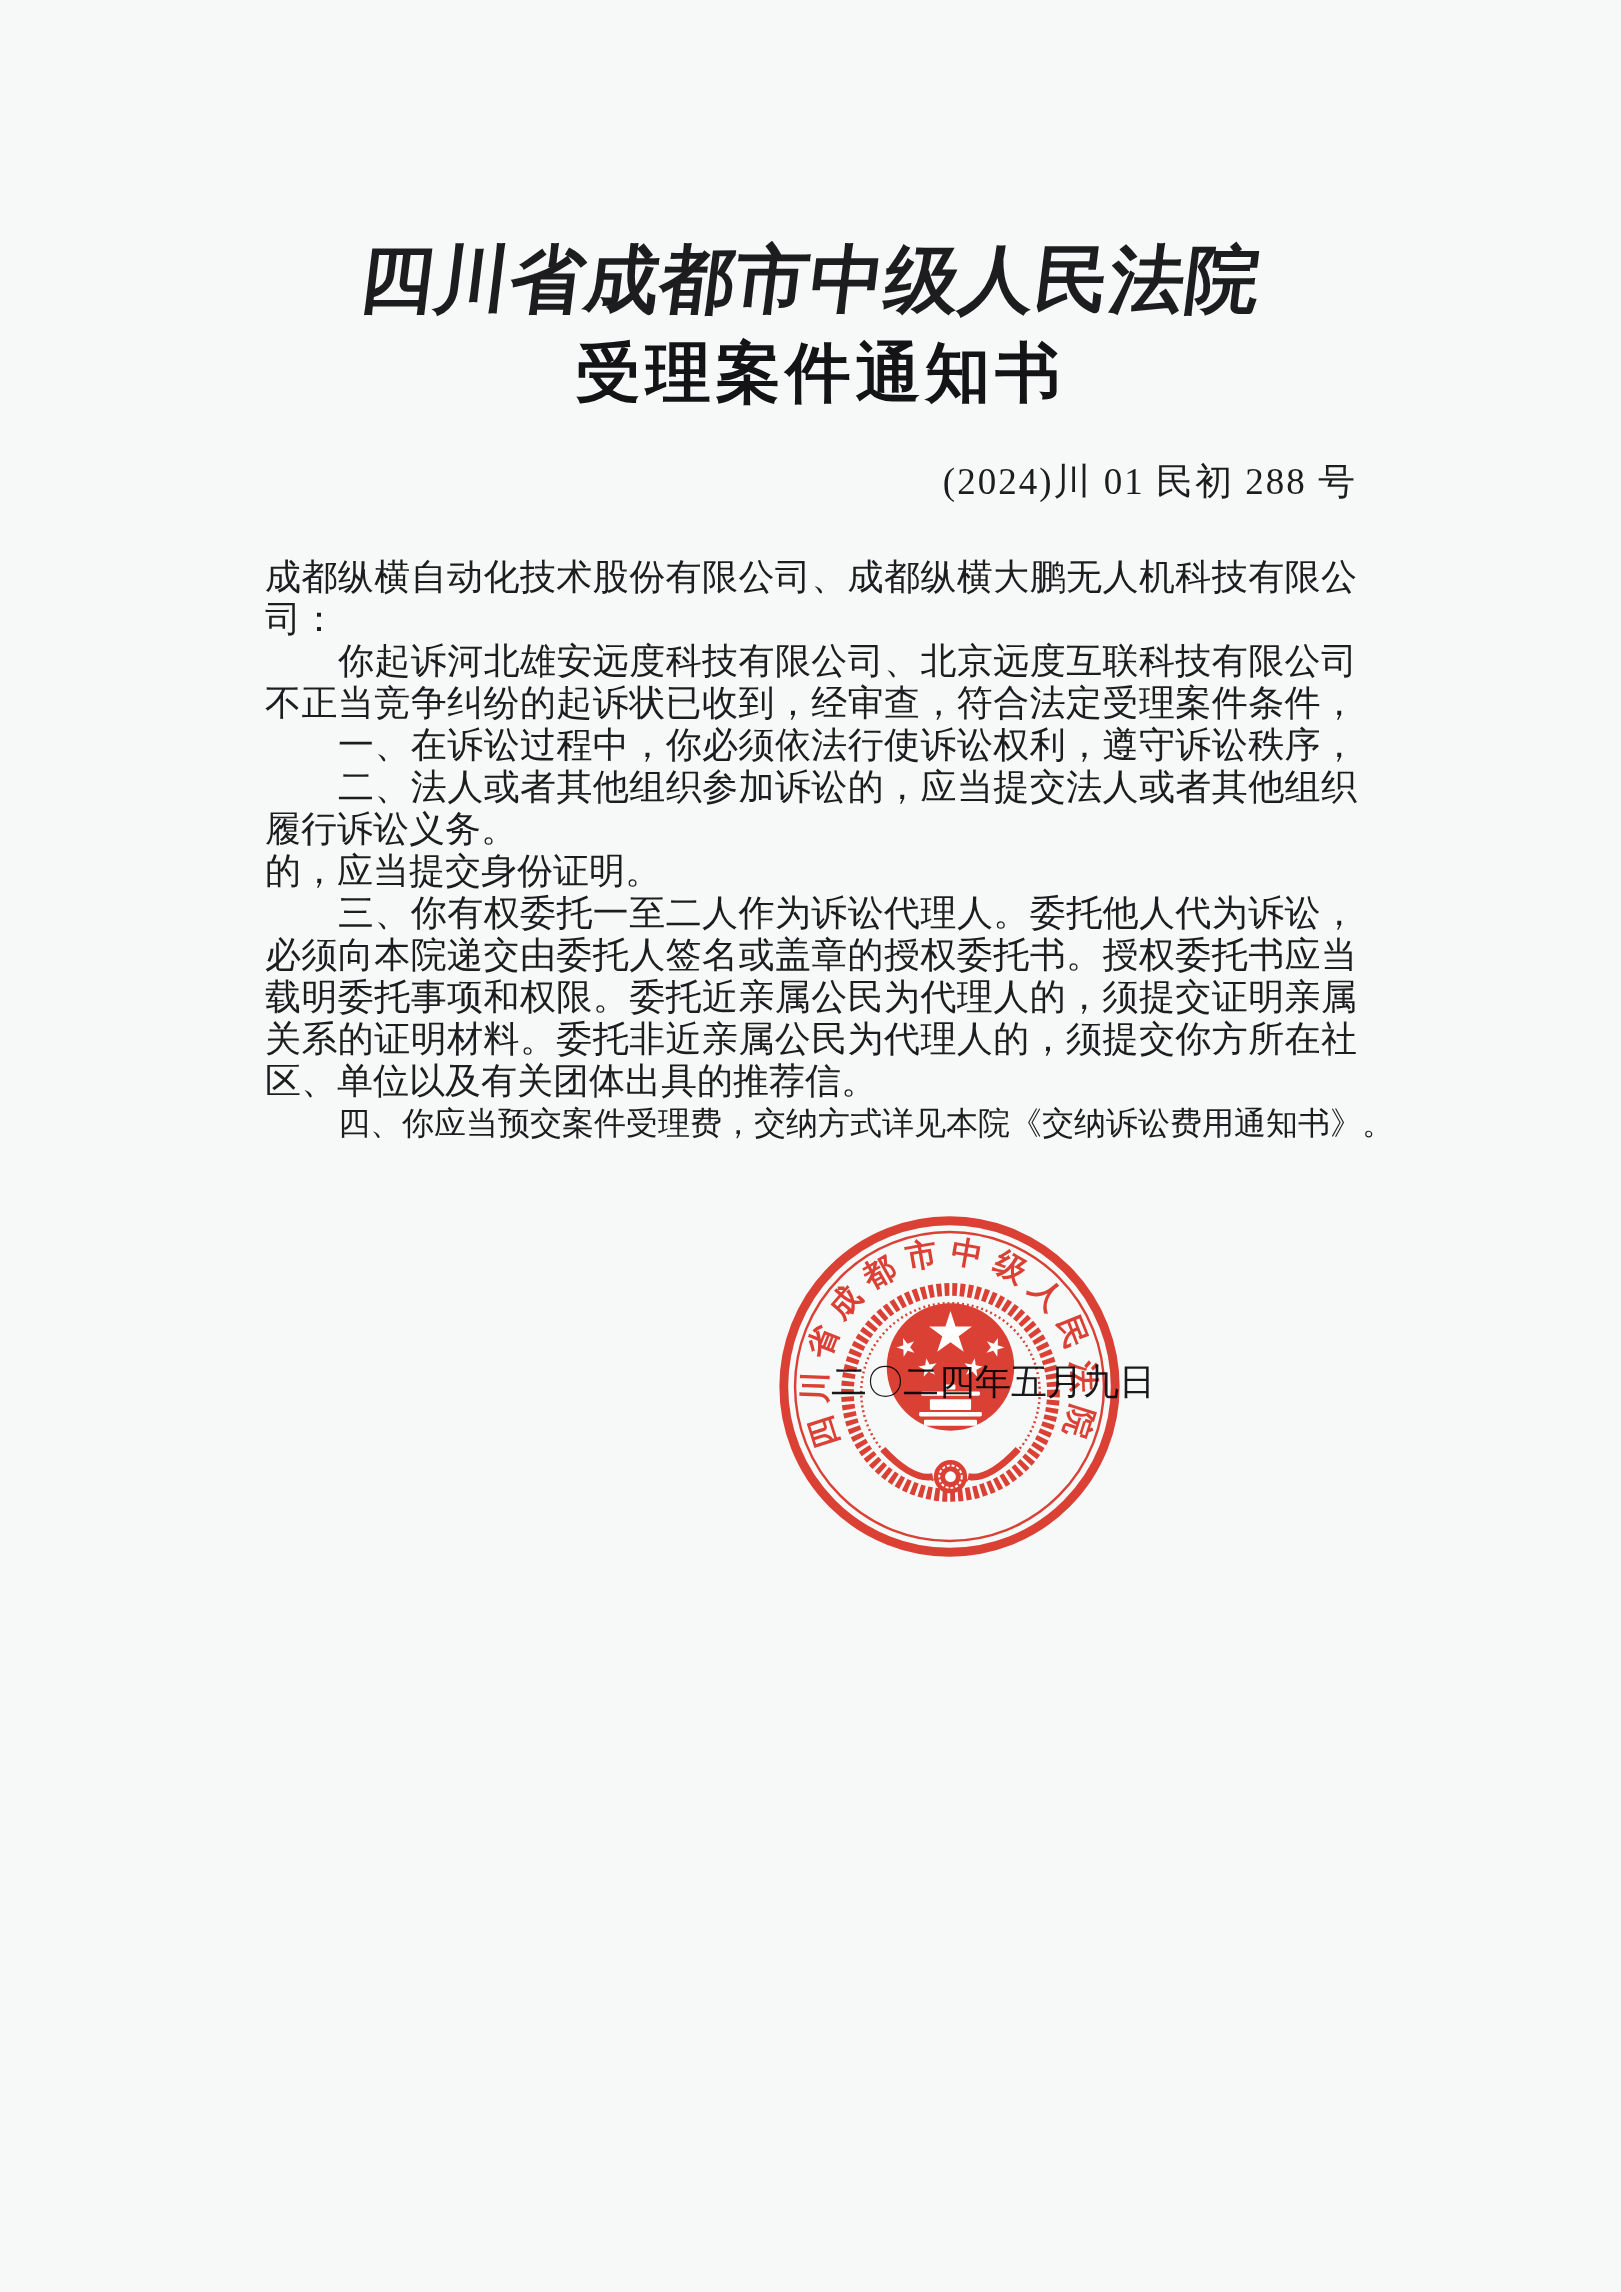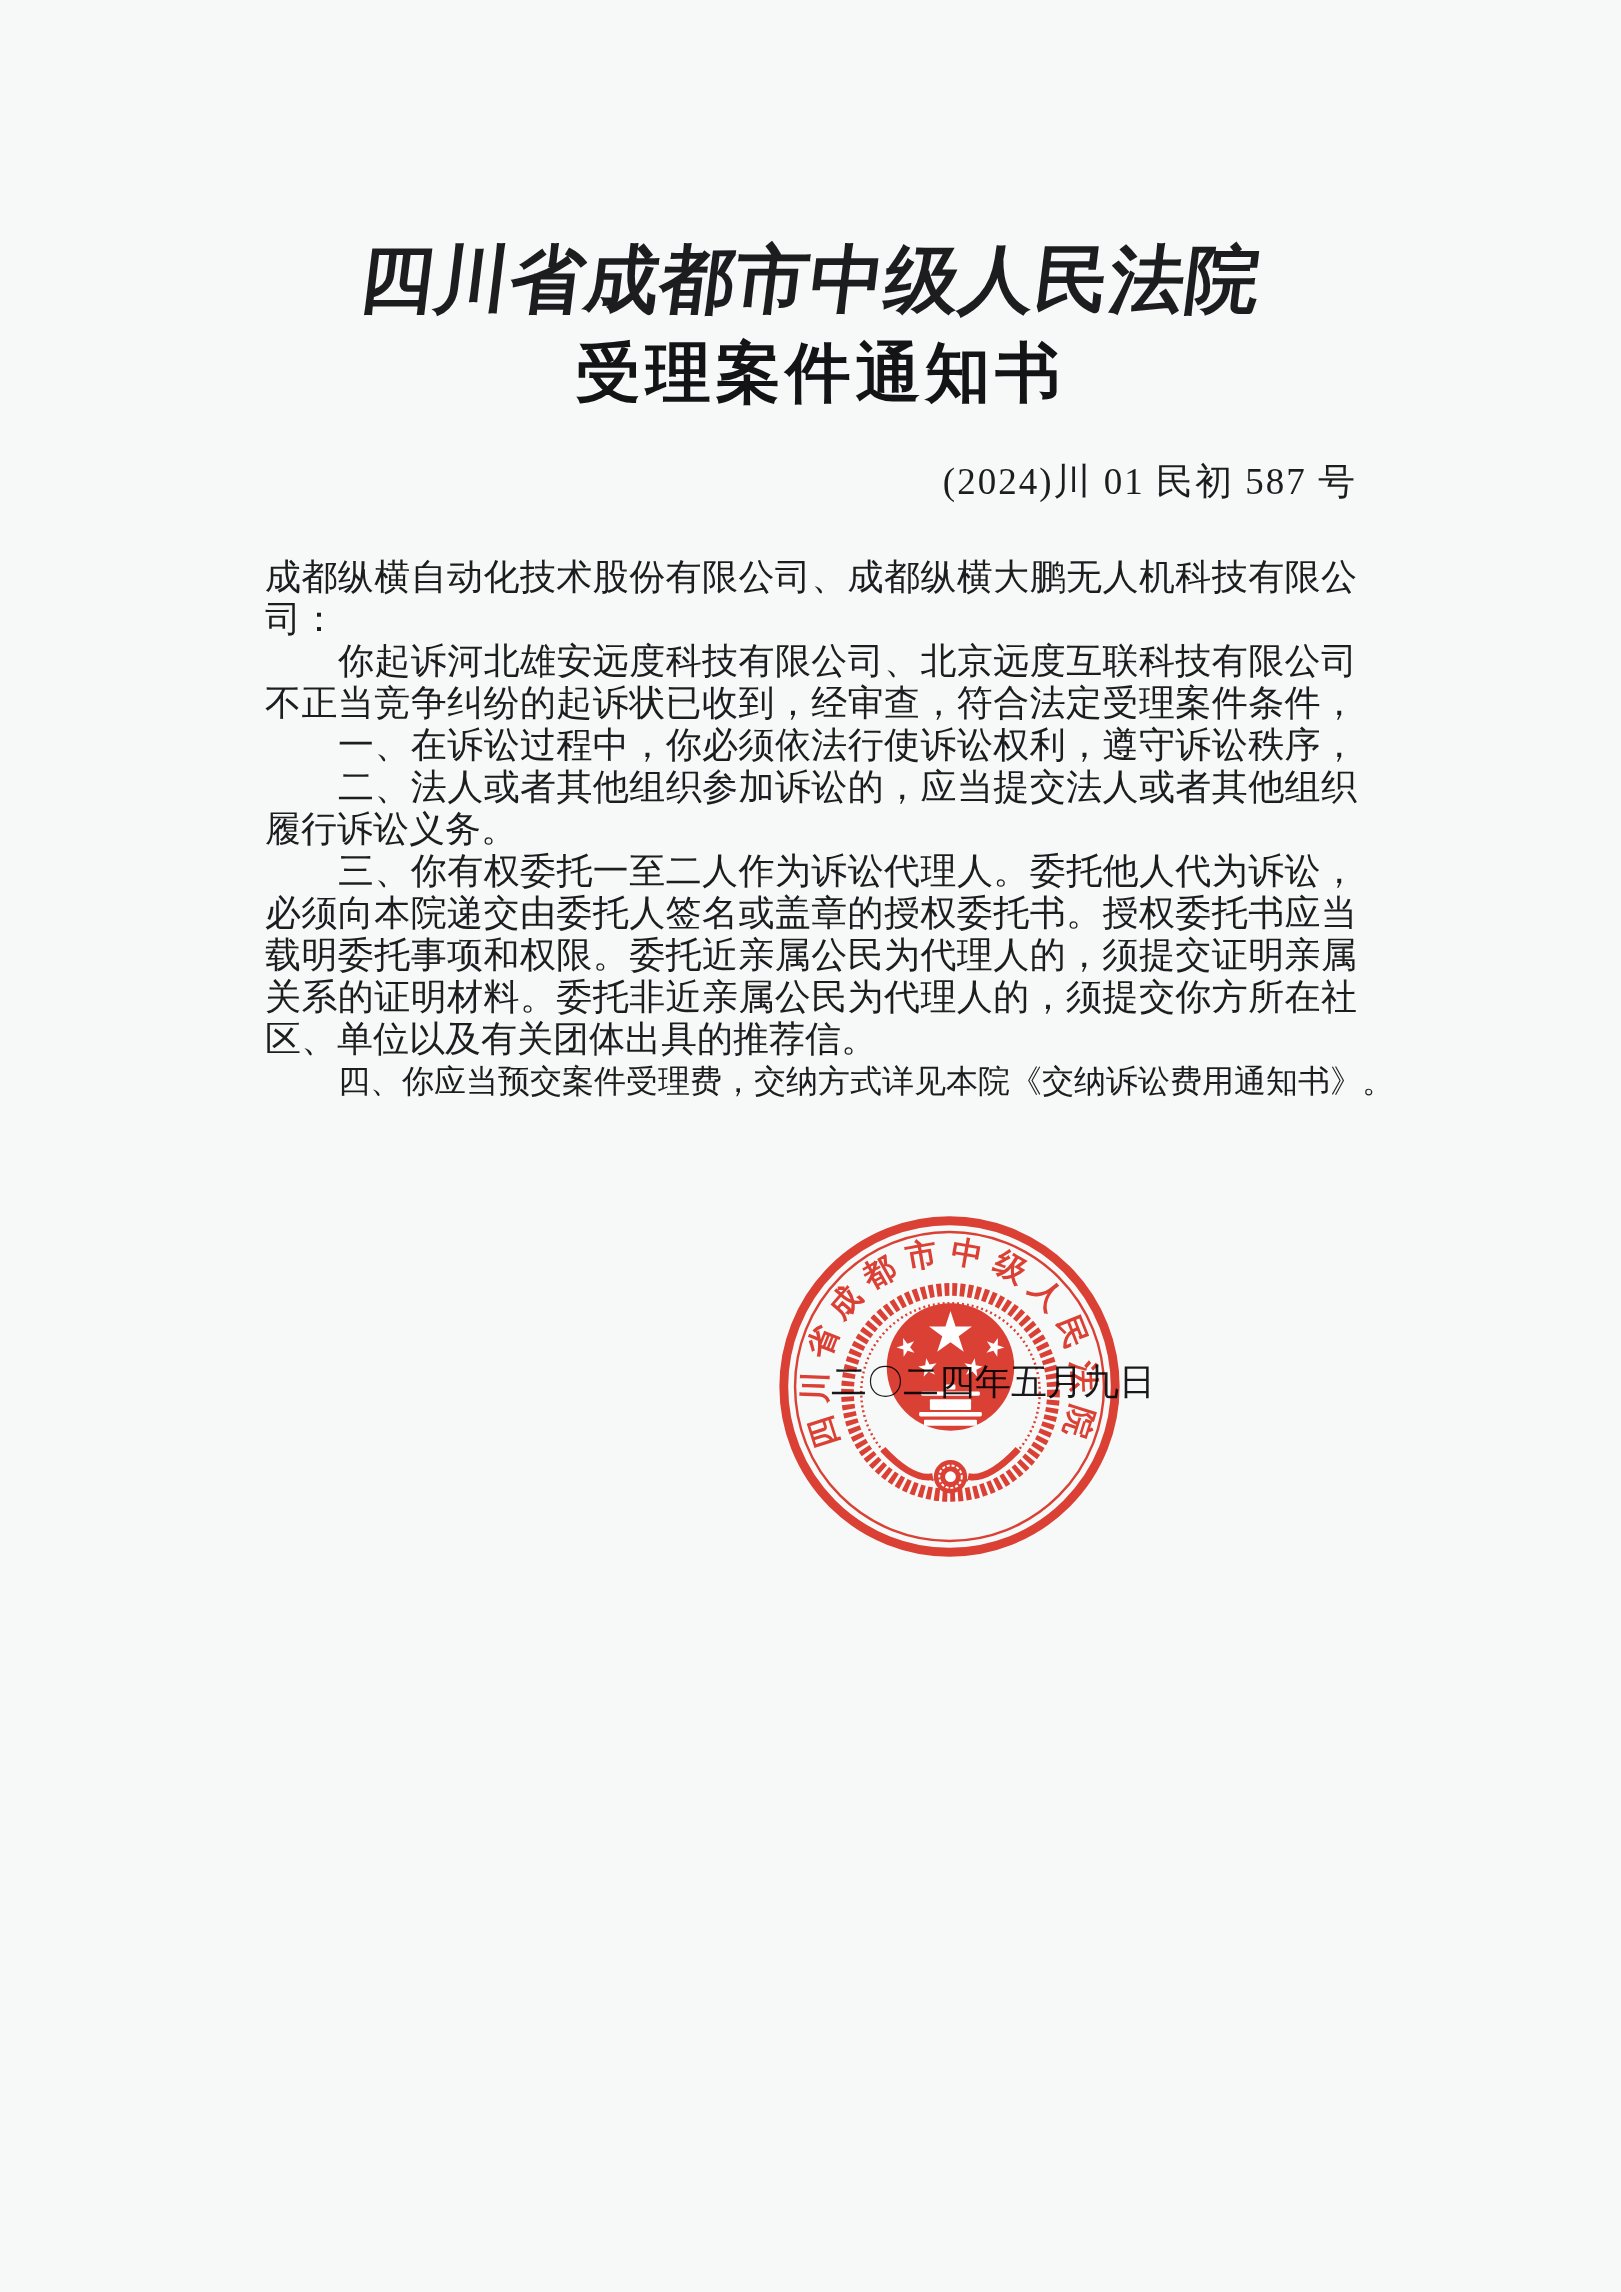--- a/index.html
+++ b/index.html
@@ -80,30 +80,31 @@
 </style>
 </head>
 <body>
 
 <div class="page">
 
   <div class="title-court">四川省成都市中级人民法院</div>
 
   <div class="title-doc">受理案件通知书</div>
 
-  <div class="case-number">(2024)川 01 民初 587 号</div>
+  <div class="case-number">(2024)川 01 民初 288 号</div>
 
   <div class="body-block">
     <div class="bl full">成都纵横自动化技术股份有限公司、成都纵横大鹏无人机科技有限公</div>
     <div class="bl">司：</div>
     <div class="bl full indent">你起诉河北雄安远度科技有限公司、北京远度互联科技有限公司</div>
     <div class="bl full">不正当竞争纠纷的起诉状已收到，经审查，符合法定受理案件条件，</div>
     <div class="bl full indent">一、在诉讼过程中，你必须依法行使诉讼权利，遵守诉讼秩序，</div>
     <div class="bl full indent">二、法人或者其他组织参加诉讼的，应当提交法人或者其他组织</div>
     <div class="bl">履行诉讼义务。</div>
+    <div class="bl">的，应当提交身份证明。</div>
     <div class="bl full indent">三、你有权委托一至二人作为诉讼代理人。委托他人代为诉讼，</div>
     <div class="bl full">必须向本院递交由委托人签名或盖章的授权委托书。授权委托书应当</div>
     <div class="bl full">载明委托事项和权限。委托近亲属公民为代理人的，须提交证明亲属</div>
     <div class="bl full">关系的证明材料。委托非近亲属公民为代理人的，须提交你方所在社</div>
     <div class="bl">区、单位以及有关团体出具的推荐信。</div>
     <div class="bl tight indent">四、你应当预交案件受理费，交纳方式详见本院《交纳诉讼费用通知书》。</div>
   </div>
 
   <svg class="seal-svg" viewBox="0 0 360 360">
     <defs>

